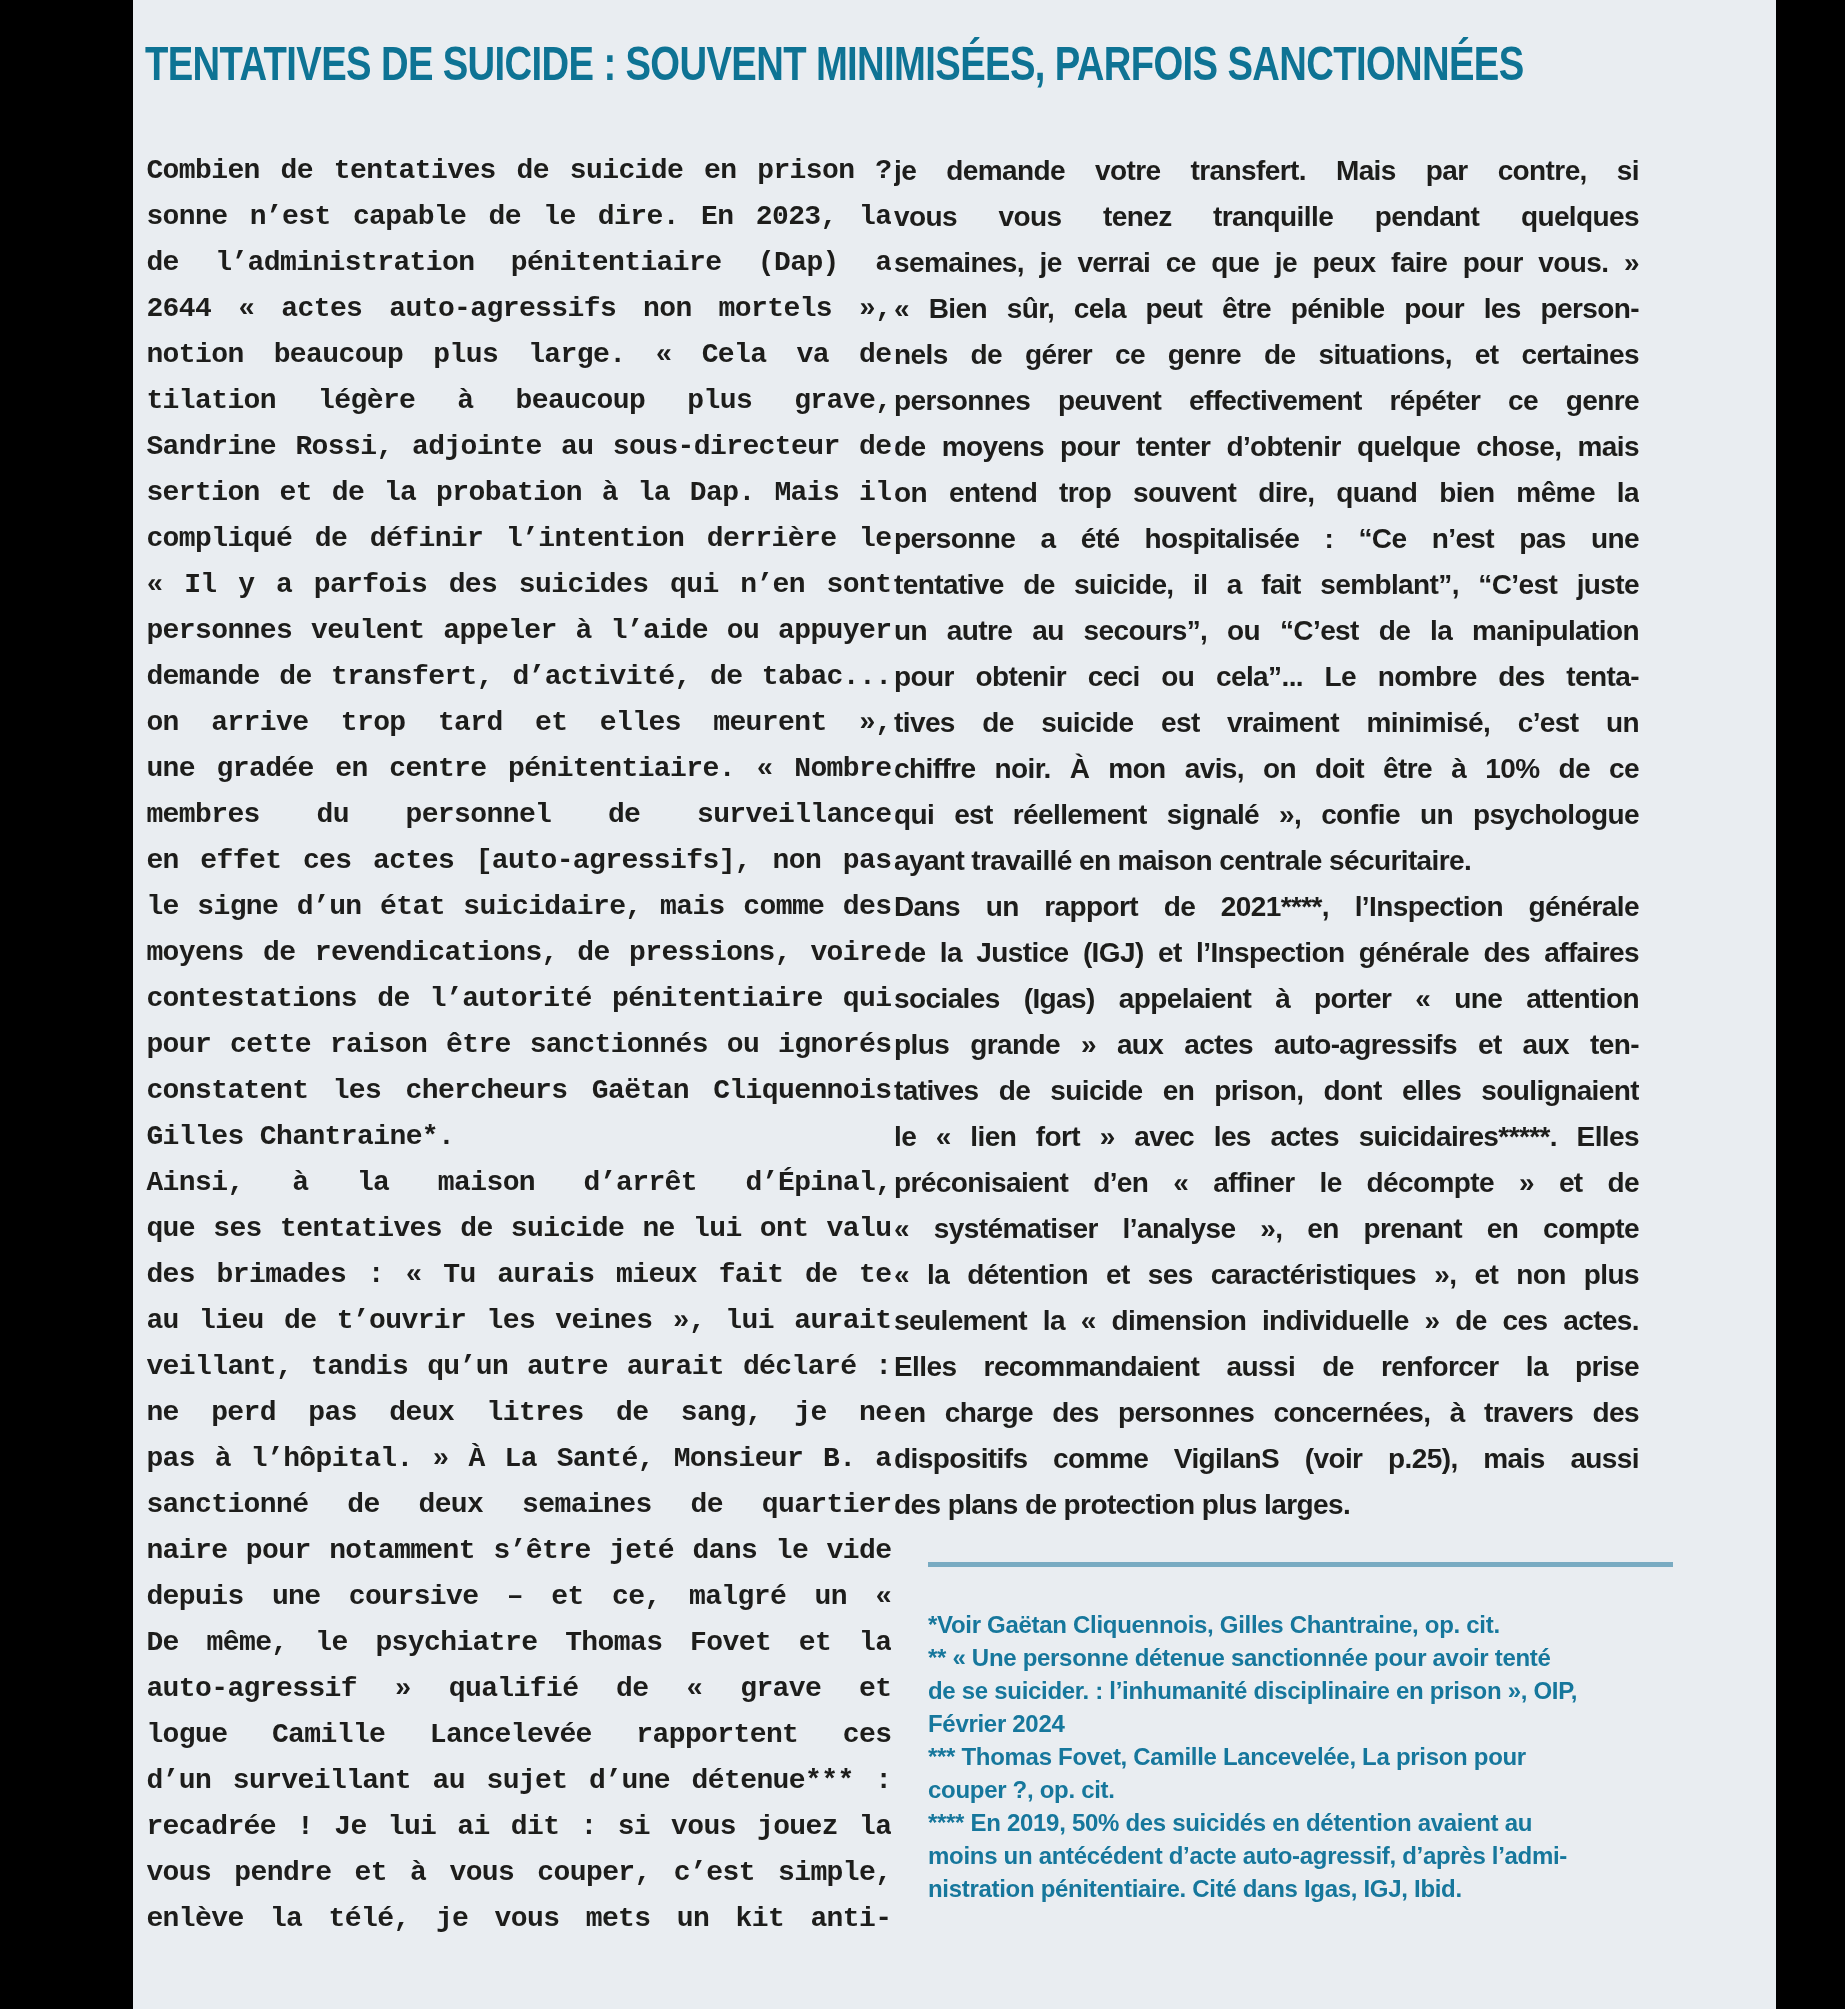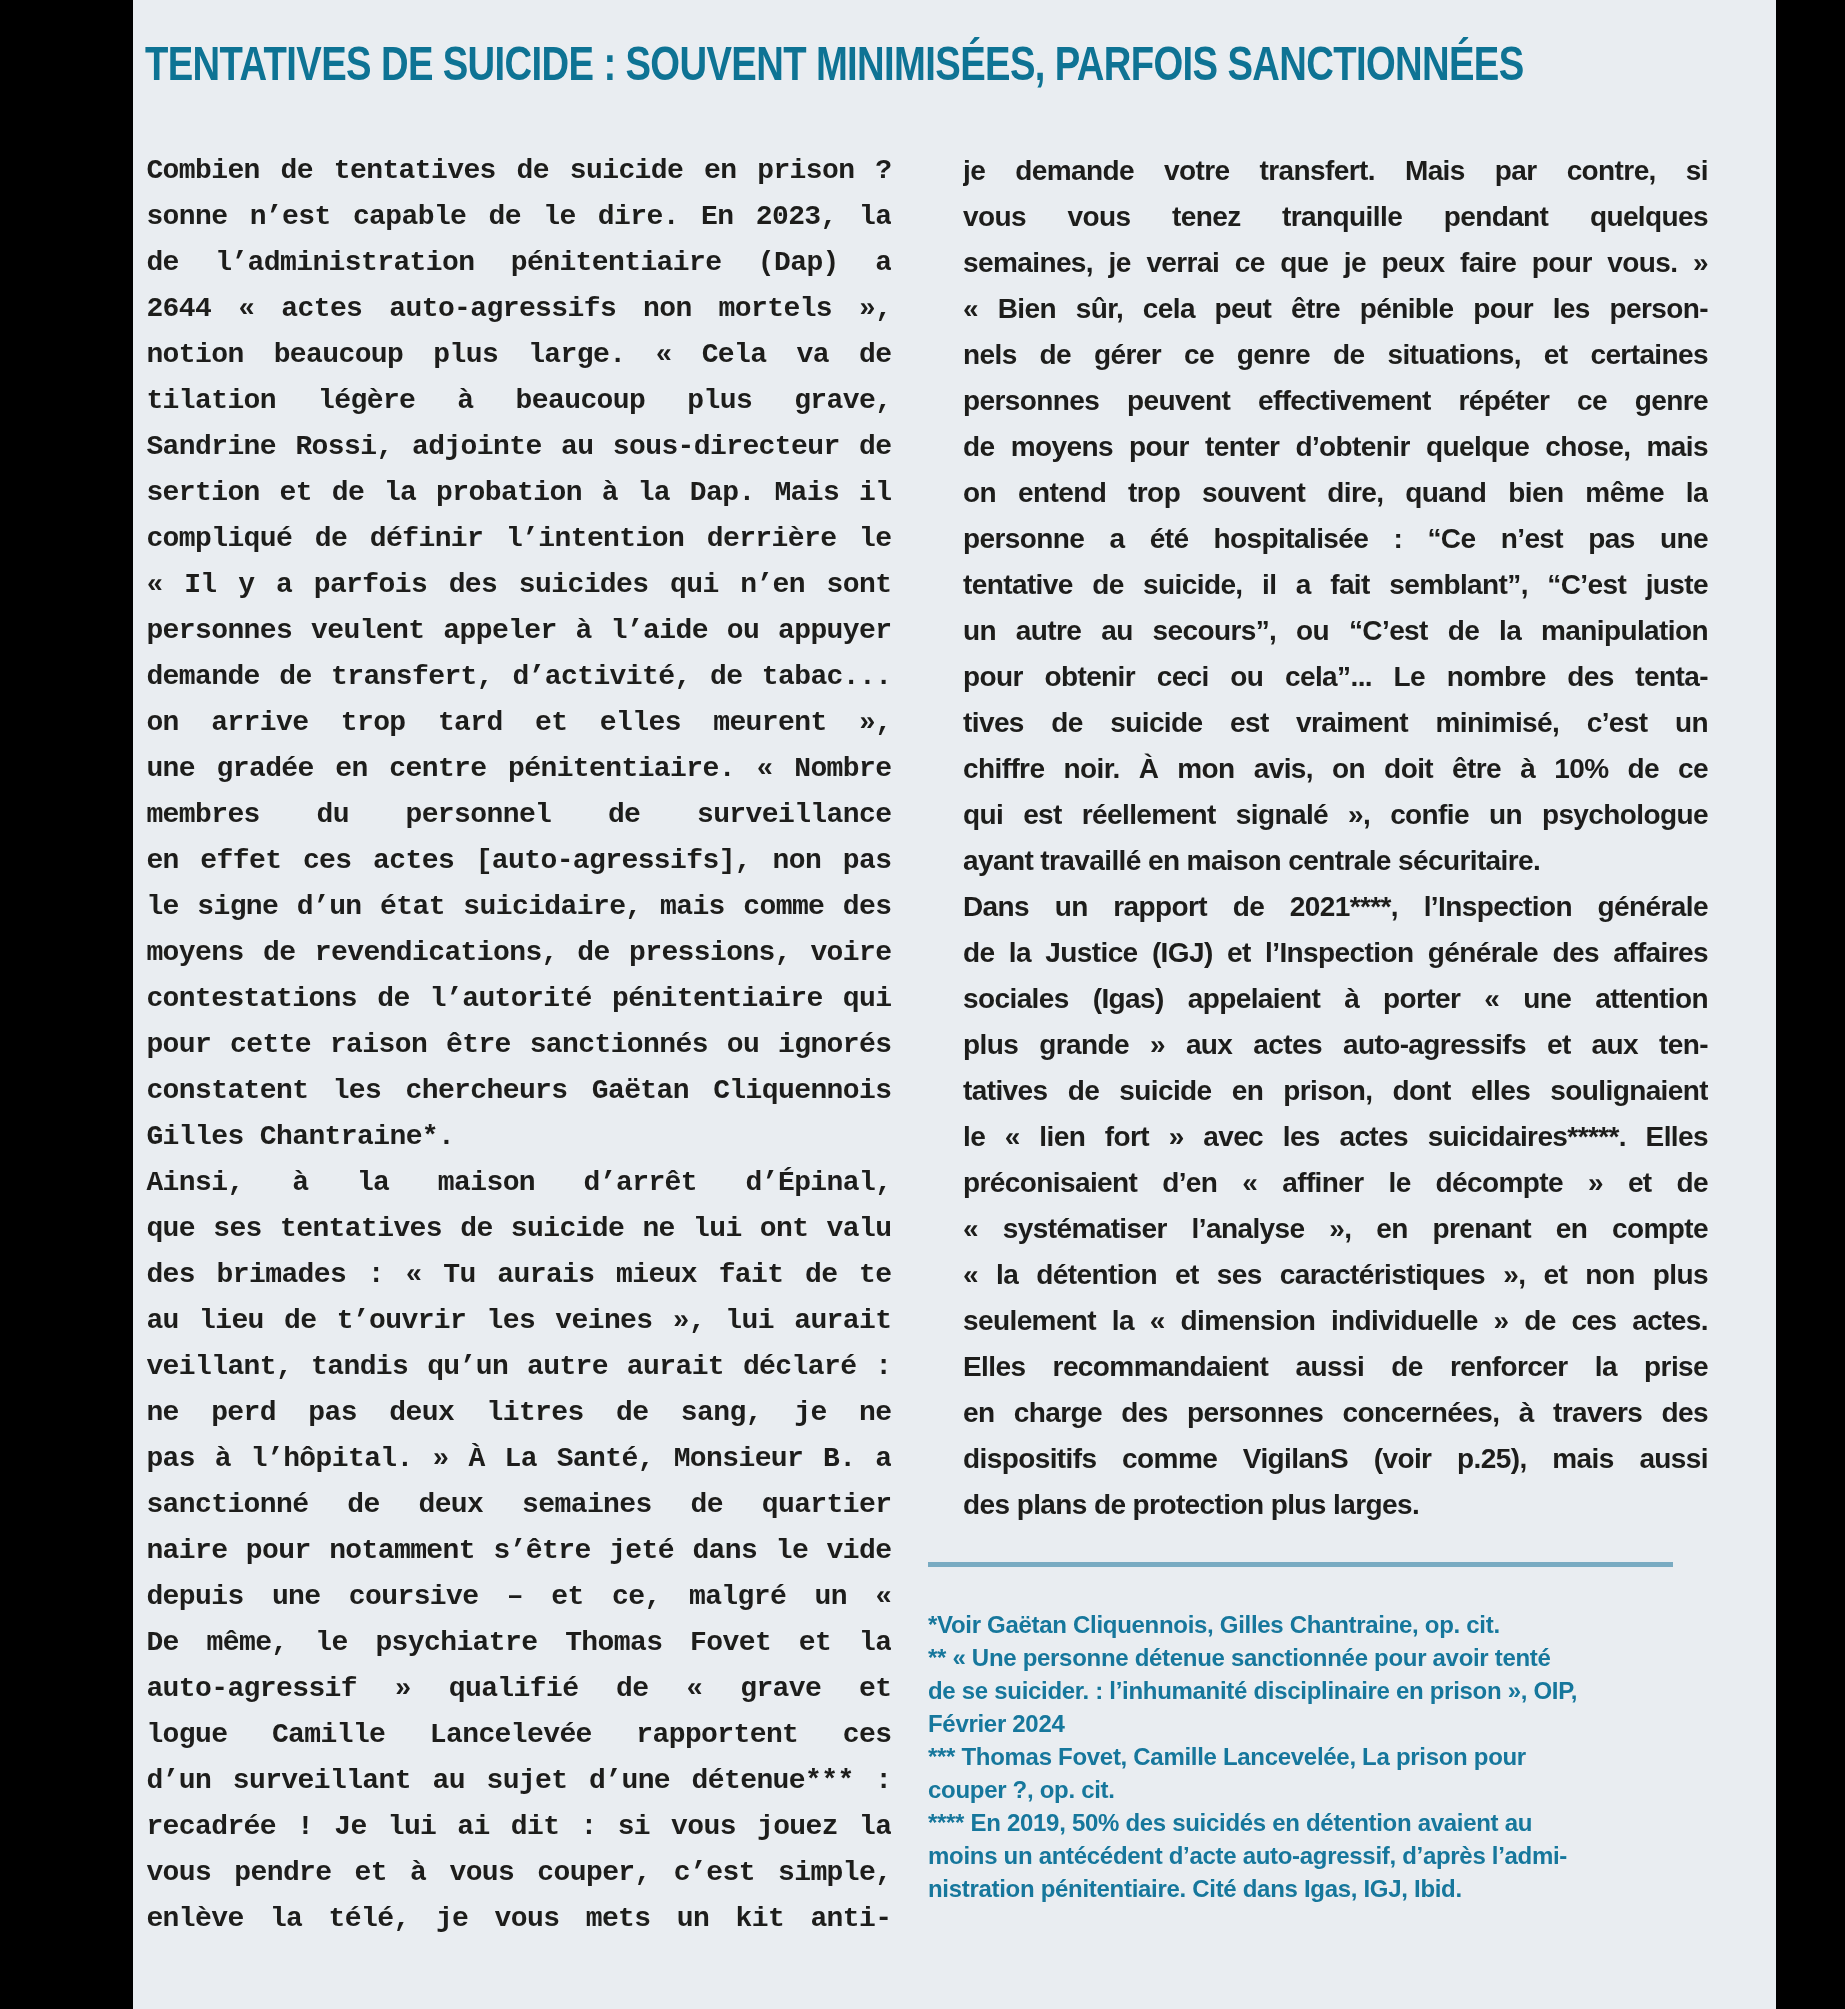--- a/index.html
+++ b/index.html
@@ -25,21 +25,21 @@
     transform: scaleX(0.78); transform-origin: left top;
   }
   .col {
     position: absolute; top: 148px; width: 745px;
     font-size: 28px; font-weight: 600;
     letter-spacing: -0.6px;
     line-height: 46px;
     color: var(--text, #1d1d1b);
   }
   .col-left  { left: 13.4px; font-family: Liberation Mono, monospace; }
-  .col-right { left: 830px; }
+  .col-right { left: 761px; }
   .tline {
     height: 46px; overflow: hidden;
     text-align: justify; text-align-last: justify;
   }
   .tline-end { text-align-last: left; }
   .rule {
     position: absolute; left: 795px; top: 1562px;
     width: 745px; height: 5px;
     background: var(--rule, #79abc2);
   }

